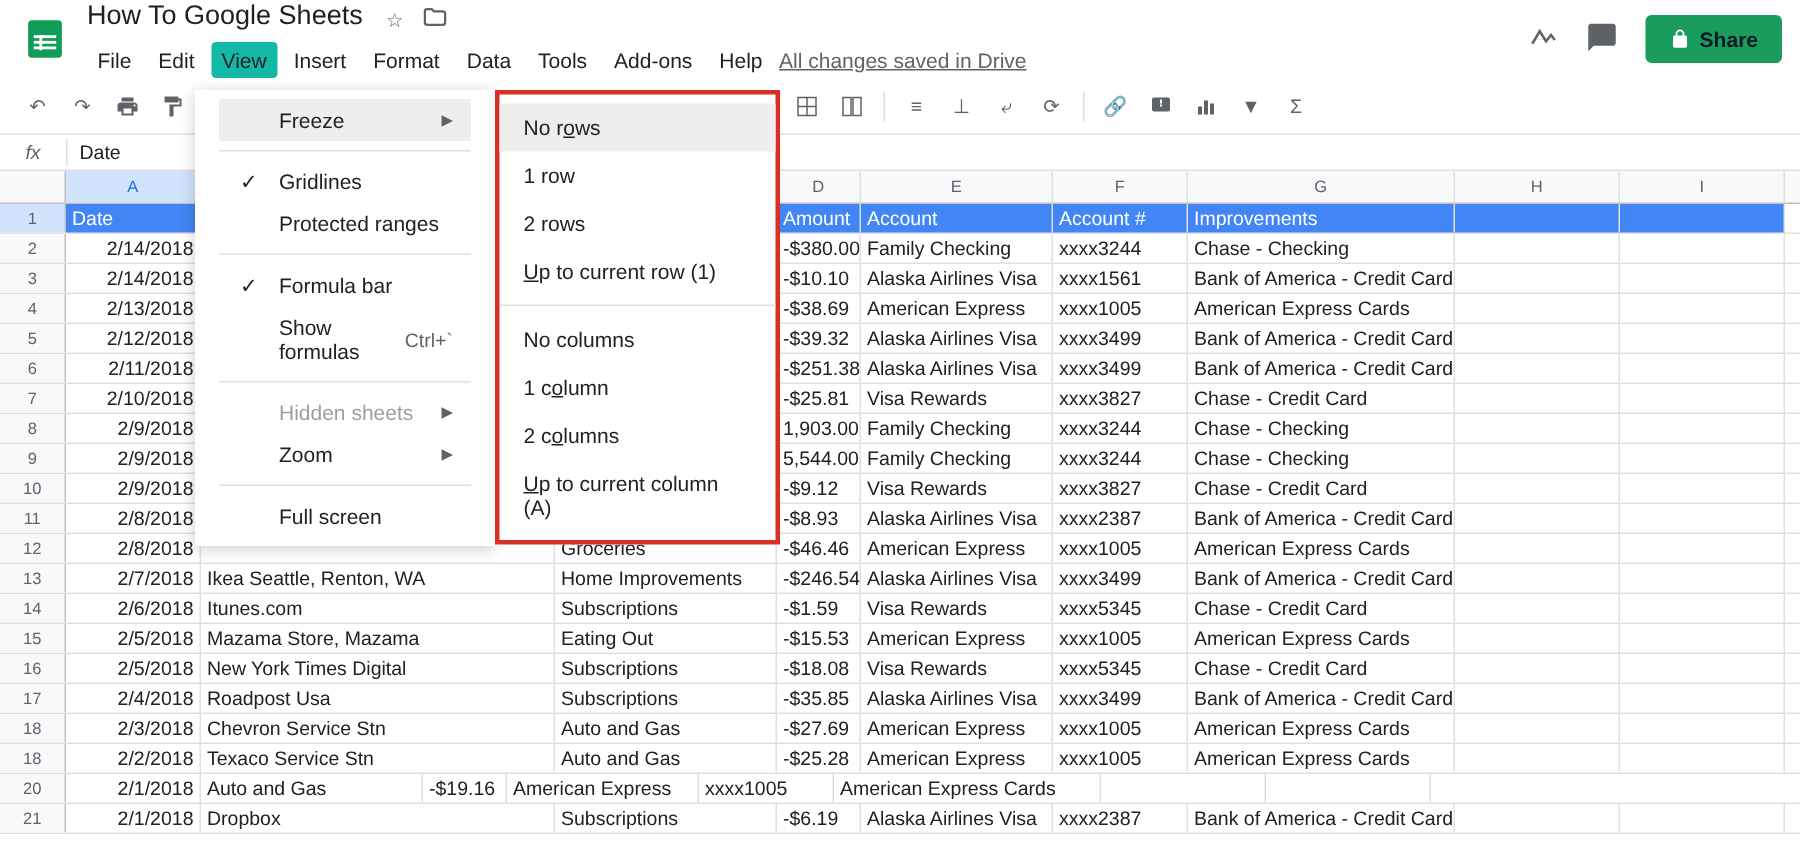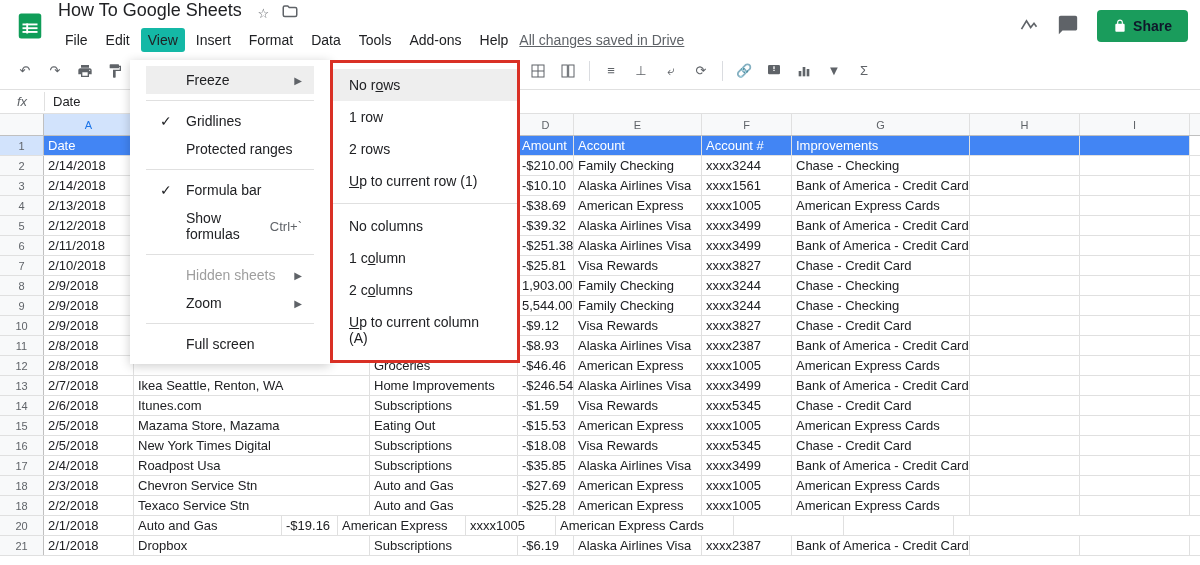--- a/index.html
+++ b/index.html
@@ -28,21 +28,21 @@
 .col-headers{display:flex;background:#f8f9fa;height:22px;border-bottom:1px solid #c0c0c0}
 .corner{width:44px;border-right:1px solid #c0c0c0}
 .col-head{text-align:center;font-size:11px;color:#5f6368;border-right:1px solid #e0e0e0;line-height:22px}
 .col-head.sel{background:#d2e3fc;color:#1a73e8}
 .rows{}
 .row{display:flex;height:20px;border-bottom:1px solid #e0e0e0}
 .row-num{width:44px;text-align:center;font-size:11px;color:#5f6368;background:#f8f9fa;border-right:1px solid #c0c0c0;line-height:20px}
 .cell{border-right:1px solid #e0e0e0;padding:0 4px;line-height:20px;font-size:13px;white-space:nowrap;overflow:hidden}
 .row.header-row .cell{background:#4285f4;color:#fff;font-weight:400}
 .row.header-row .row-num{background:#d2e3fc}
-.c-A{width:90px;text-align:left}
+.c-A{width:90px;text-align:right}
 .c-B{width:236px}
 .c-C{width:148px}
 .c-D{width:56px;text-align:left}
 .c-E{width:128px}
 .c-F{width:90px}
 .c-G{width:178px}
 .c-H{width:110px}
 .c-I{width:110px}
 .row.header-row .c-A{text-align:left}
 .view-menu{position:absolute;left:130px;top:60px;width:200px;background:#fff;box-shadow:0 2px 10px rgba(0,0,0,.2);z-index:100;padding:6px 16px;font-size:14px}
@@ -207,21 +207,21 @@
         <div class="cell c-F">Account #</div>
         <div class="cell c-G">Improvements</div>
         <div class="cell c-H"></div>
         <div class="cell c-I"></div>
       </div>
       <div class="row">
         <div class="row-num">2</div>
         <div class="cell c-A">2/14/2018</div>
         <div class="cell c-B"></div>
         <div class="cell c-C"></div>
-        <div class="cell c-D">-$210.00</div>
+        <div class="cell c-D">-$380.00</div>
         <div class="cell c-E">Family Checking</div>
         <div class="cell c-F">xxxx3244</div>
         <div class="cell c-G">Chase - Checking</div>
         <div class="cell c-H"></div>
         <div class="cell c-I"></div>
       </div>
       <div class="row">
         <div class="row-num">3</div>
         <div class="cell c-A">2/14/2018</div>
         <div class="cell c-B"></div>

